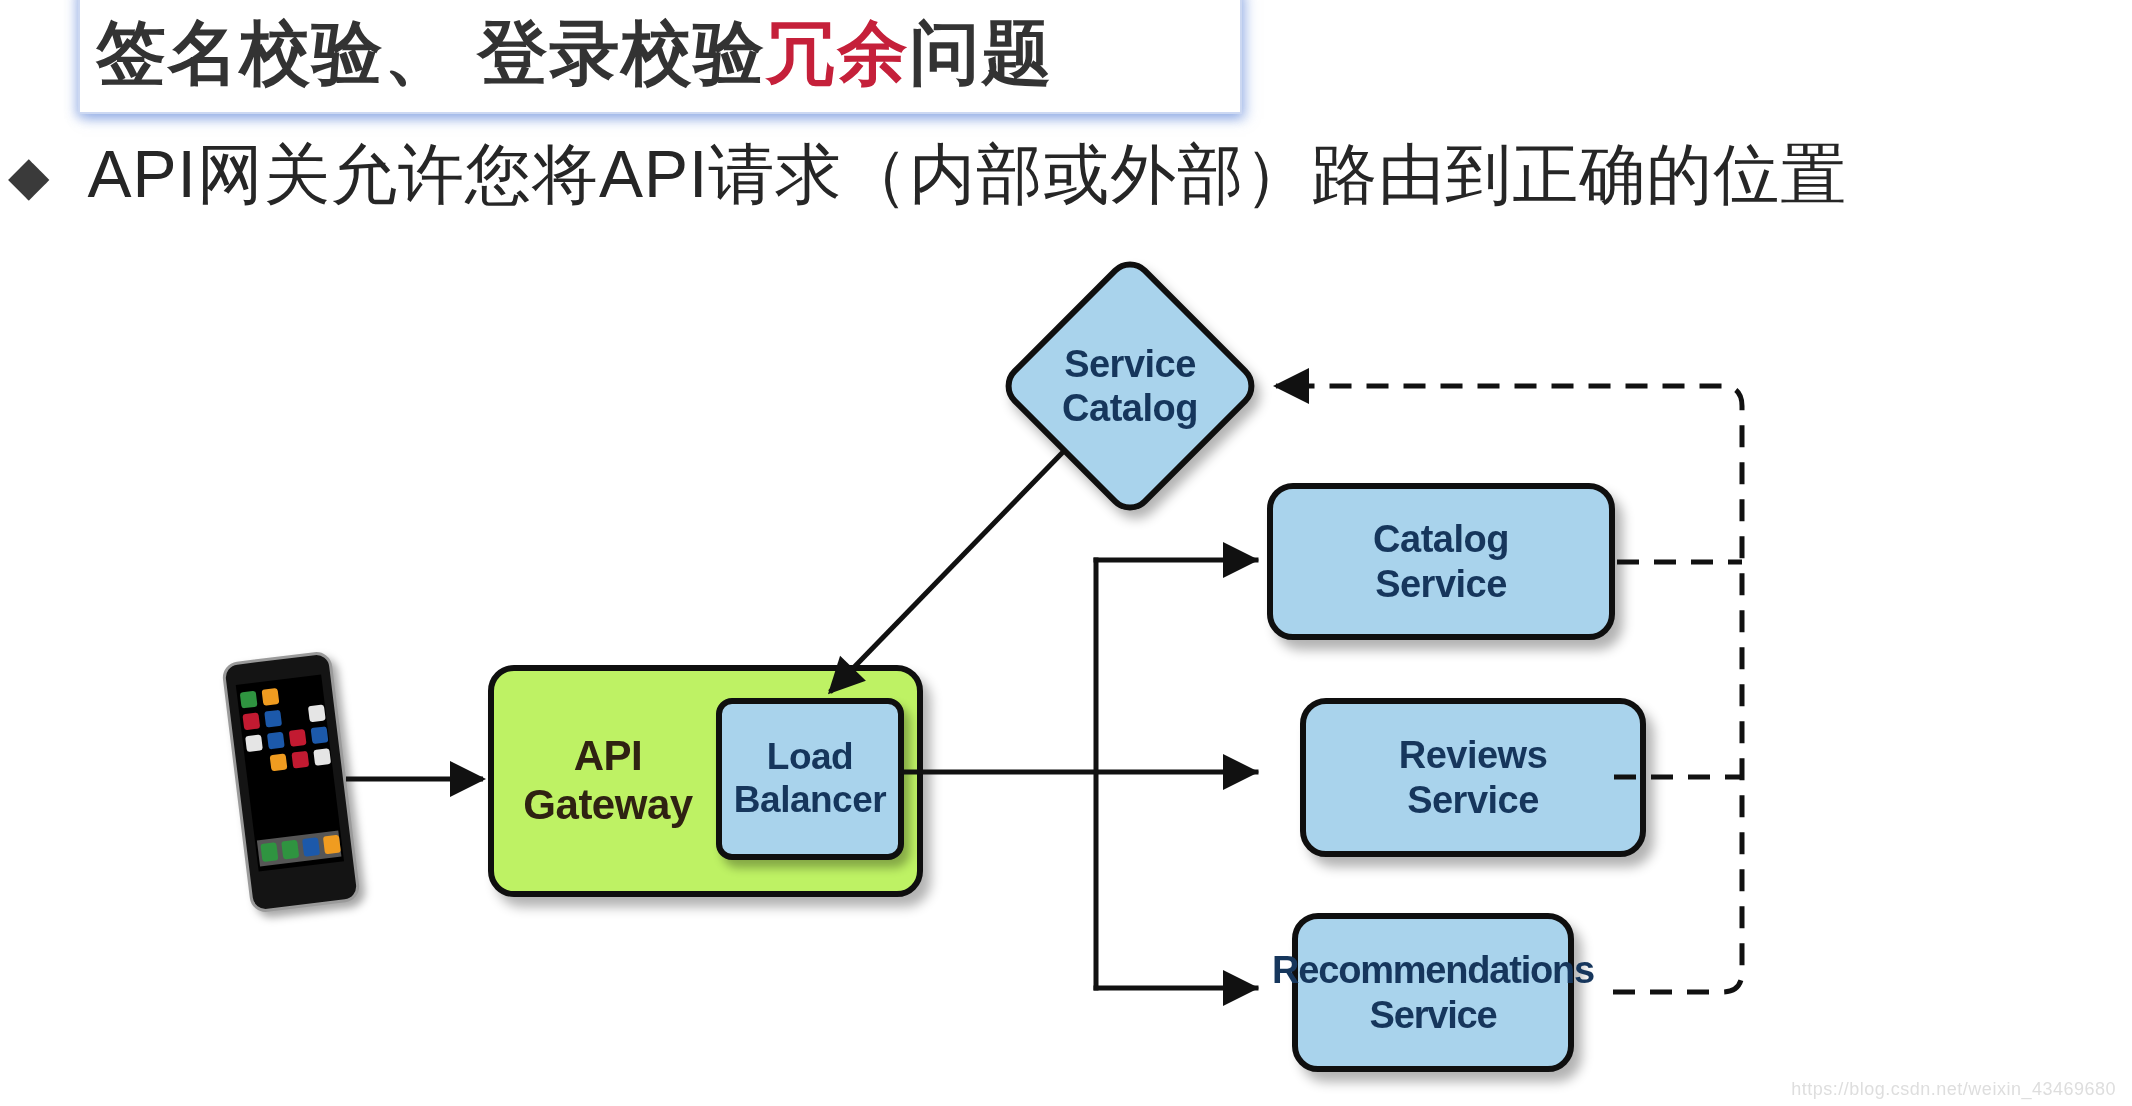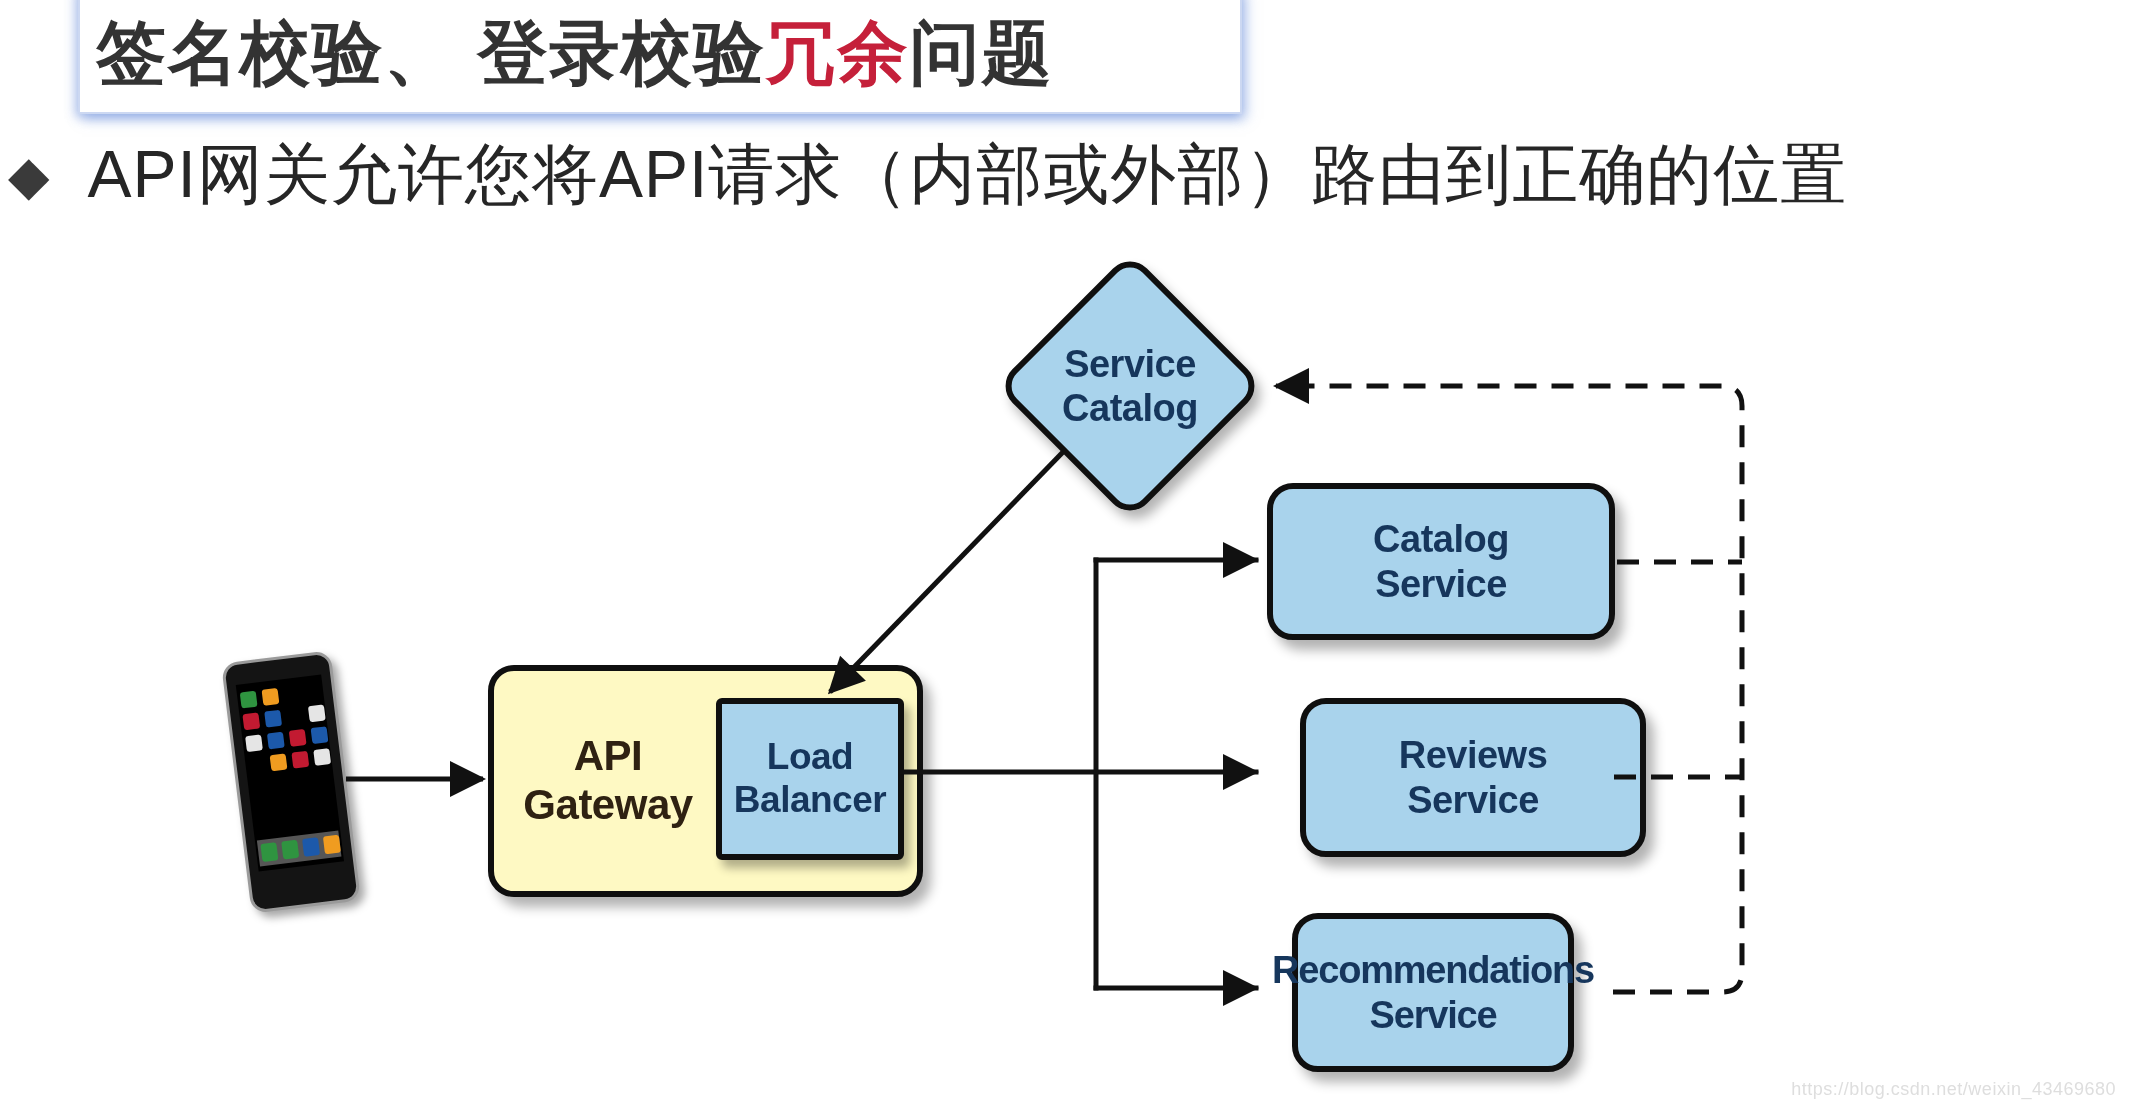--- a/index.html
+++ b/index.html
@@ -42,32 +42,32 @@
     position: absolute;
     border: 6px solid #0f0f0f;
     border-radius: 26px;
     display: flex; flex-direction: column;
     align-items: center; justify-content: center; text-align: center;
     box-shadow: 8px 10px 12px rgba(0,0,0,.30);
     font-weight: bold;
     z-index: 2;
   }
   .blue { background: #a9d3ec; color: #16365c; }
-  .tan  { background: #fef9c3; color: #2f2212; }
+  .tan  { background: #bef264; color: #2f2212; }
   .node .l { font-size: 38px; line-height: 1.16; letter-spacing: -0.5px; }
 
   .gateway { left: 488px; top: 665px; width: 435px; height: 232px; flex-direction: row; justify-content: flex-start; }
   .gw-label {
     width: 228px; height: 100%;
     display: flex; flex-direction: column; align-items: center; justify-content: center;
   }
   .gw-label .l { font-size: 42px; }
   .loadbalancer {
     left: 716px; top: 698px; width: 188px; height: 162px;
-    border-radius: 6px; z-index: 3;
+    border-radius: 16px; z-index: 3;
     box-shadow: 6px 8px 10px rgba(0,0,0,.30);
   }
   .loadbalancer .l { font-size: 37px; }
 
   .diamond {
     position: absolute; left: 1035px; top: 291px;
     width: 190px; height: 190px;
     background: #a9d3ec; border: 6px solid #0f0f0f; border-radius: 24px;
     transform: rotate(45deg);
     box-shadow: 10px 2px 12px rgba(0,0,0,.30);

